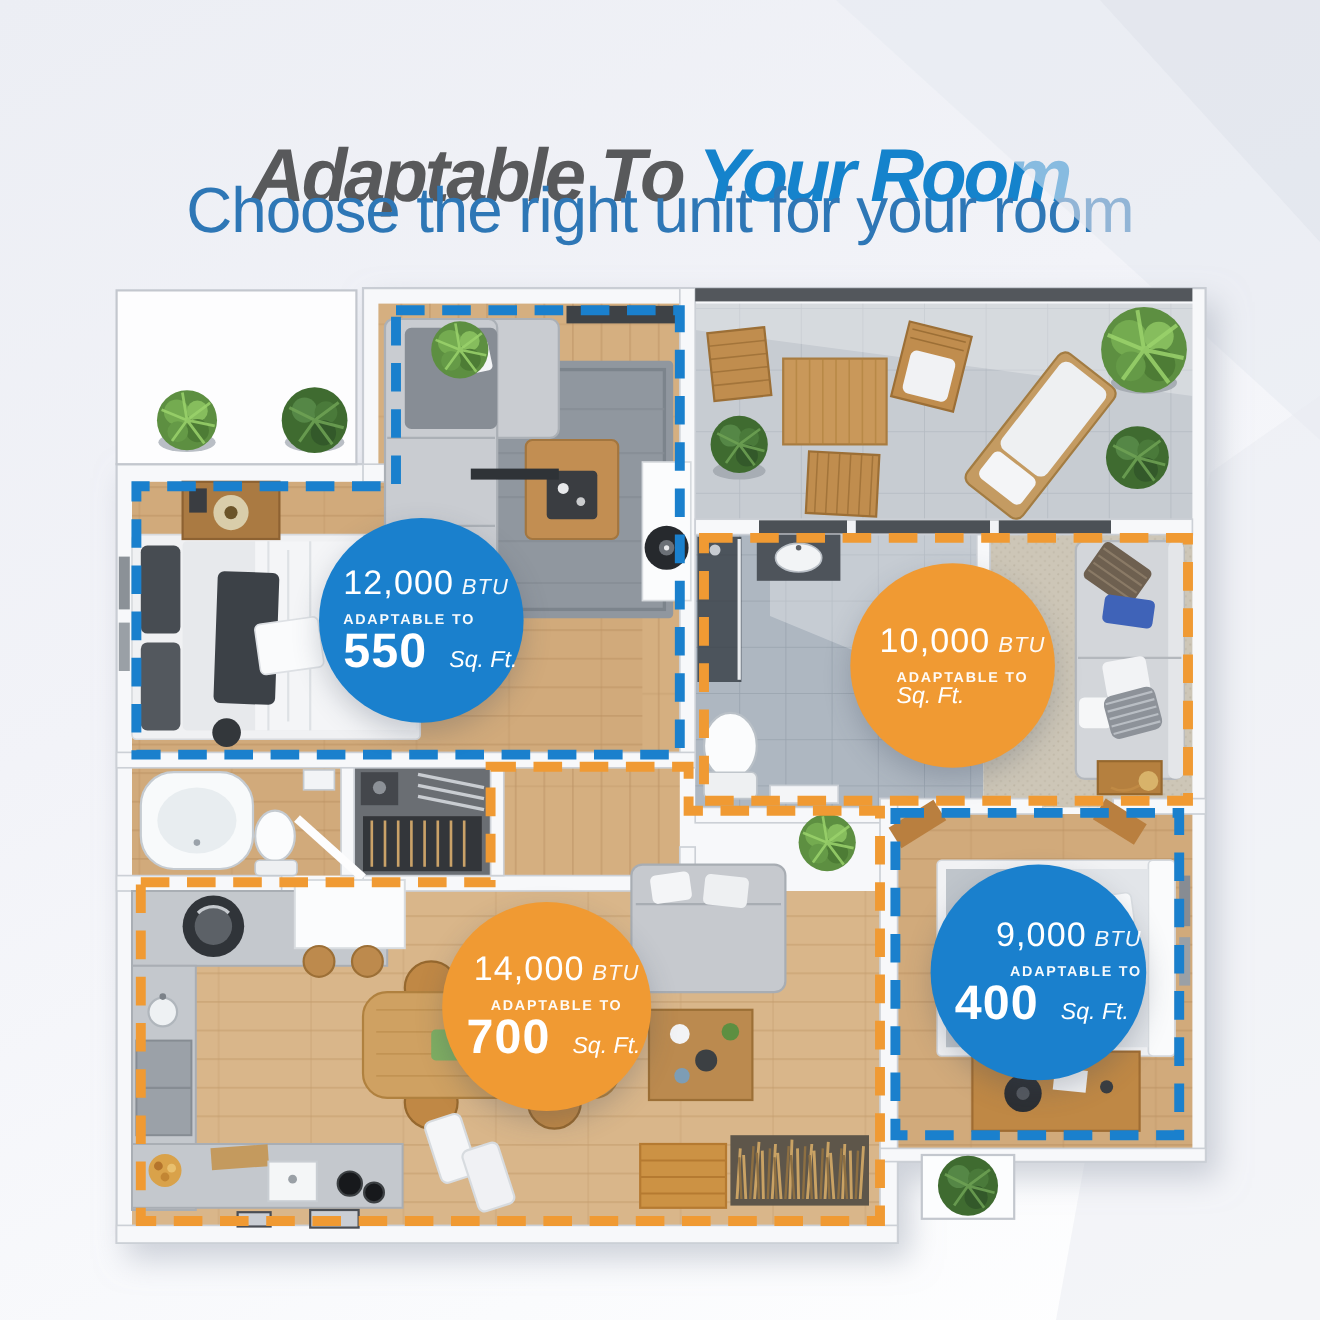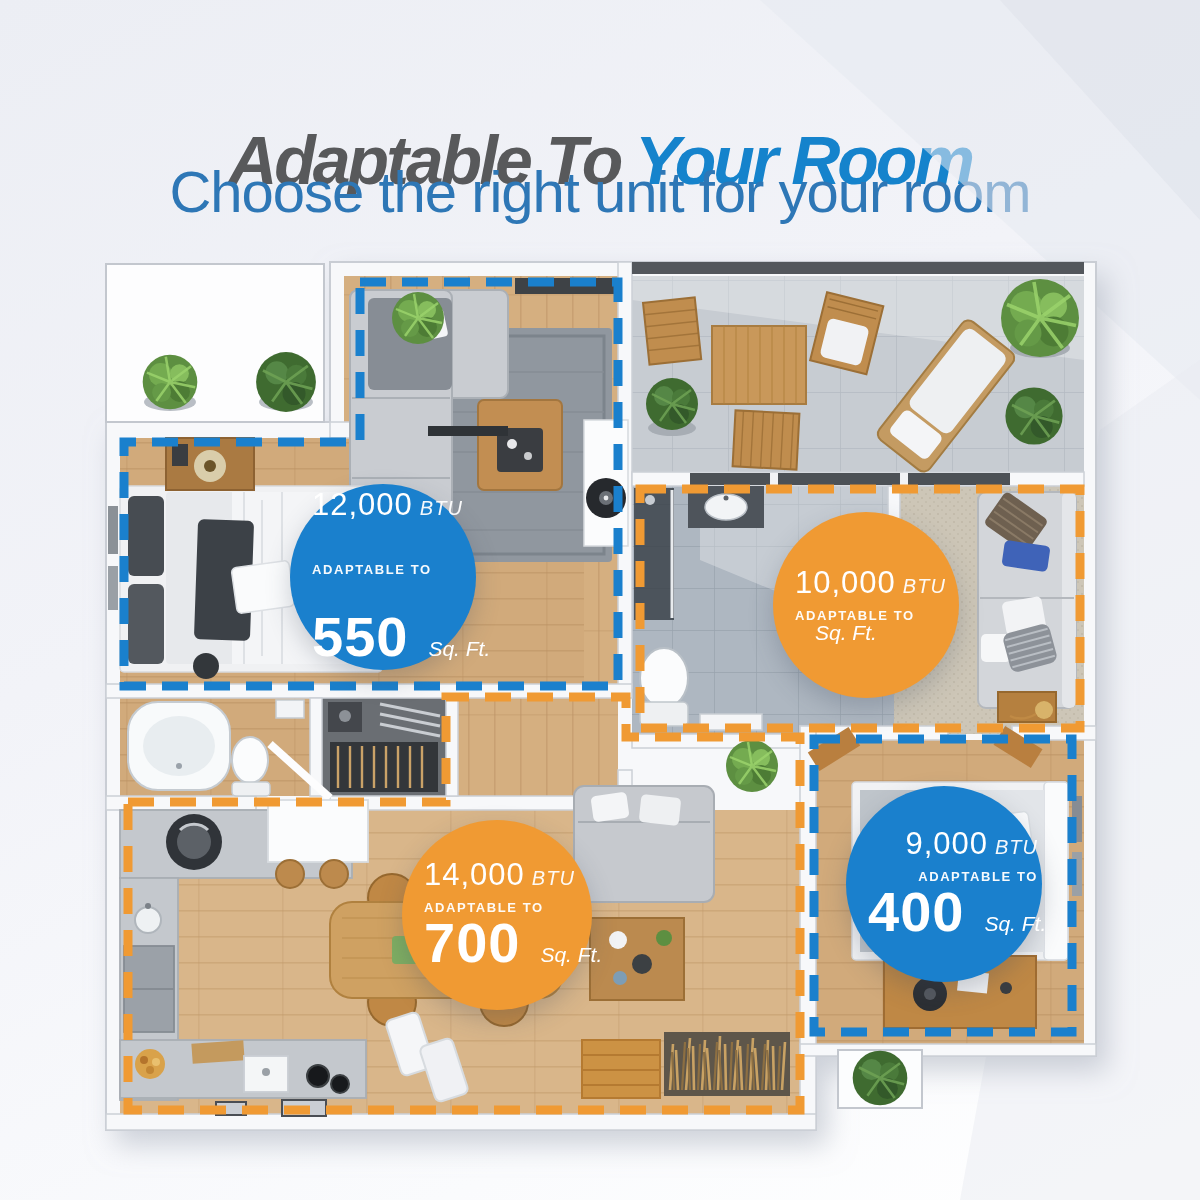--- a/index.html
+++ b/index.html
@@ -28,26 +28,26 @@
     white-space:nowrap;line-height:1;
   }
   .planwrap{position:absolute;left:0;top:0;width:1200px;height:1200px;}
   .badge{
     position:absolute;border-radius:50%;color:#fff;
     display:flex;flex-direction:column;justify-content:center;
     padding-left:22px;padding-right:4px;box-sizing:border-box;
     box-shadow:0 10px 24px rgba(60,70,90,.25);
   }
   .badge.blue{background:var(--zone-blue);}
-  .badge.orange{background:var(--zone-orange);}
+  .badge.orange{background:var(--zone-orange);text-align:center;}
   .badge .r1{font-size:31px;font-weight:400;letter-spacing:1px;white-space:nowrap;}
   .badge .r1 .unit{font-size:20px;font-style:italic;margin-left:7px;opacity:.95;}
   .badge .r2{font-size:13px;font-weight:700;letter-spacing:1.6px;margin-top:7px;opacity:.96;white-space:nowrap;}
   .badge .r3{display:flex;align-items:baseline;margin-top:-2px;white-space:nowrap;}
-  .badge .r3 .num{font-size:56px;font-weight:800;letter-spacing:1px;line-height:1.08;}
+  .badge .r3 .num{font-size:44px;font-weight:800;letter-spacing:1px;line-height:1.08;}
   .badge .r3 .unit{font-size:21px;font-style:italic;margin-left:20px;}
 </style>
 </head>
 <body>
 
 <h1 class="title"><span class="t-gray">Adaptable To</span> <span class="t-blue">Your Room</span></h1>
 <div class="subtitle">Choose the right unit for your room</div>
 
 <svg class="planwrap" viewBox="0 0 1200 1200">
   <defs>
@@ -391,21 +391,21 @@
   </g>
 
   <g fill="none" stroke-width="9" stroke-dasharray="26 16">
     <path d="M360,282 H618 V686 H124 V442 H360 Z" style="stroke:var(--zone-blue)"></path>
     <path d="M640,489 H1080 V728 H640 Z" style="stroke:var(--zone-orange)"></path>
     <path d="M128,802 H446 V697 H626 V737 H800 V1110 H128 Z" style="stroke:var(--zone-orange)"></path>
     <path d="M814,739 H1072 V1032 H814 Z" style="stroke:var(--zone-blue)"></path>
   </g>
 </svg>
 
-<div class="badge blue" style="left:290px;top:484px;width:186px;height:186px;gap:32px;">
+<div class="badge blue" style="left:290px;top:471px;width:186px;height:186px;">
   <div class="r1"><span>12,000</span><span class="unit">BTU</span></div>
   <div class="r2">ADAPTABLE TO</div>
   <div class="r3">
       <span class="num">550</span>
       <span class="unit">Sq. Ft.</span>
     </div>
 </div>
 
 <div class="badge orange" style="left:773px;top:512px;width:186px;height:186px;">
   <div class="r1"><span>10,000</span><span class="unit">BTU</span></div>

